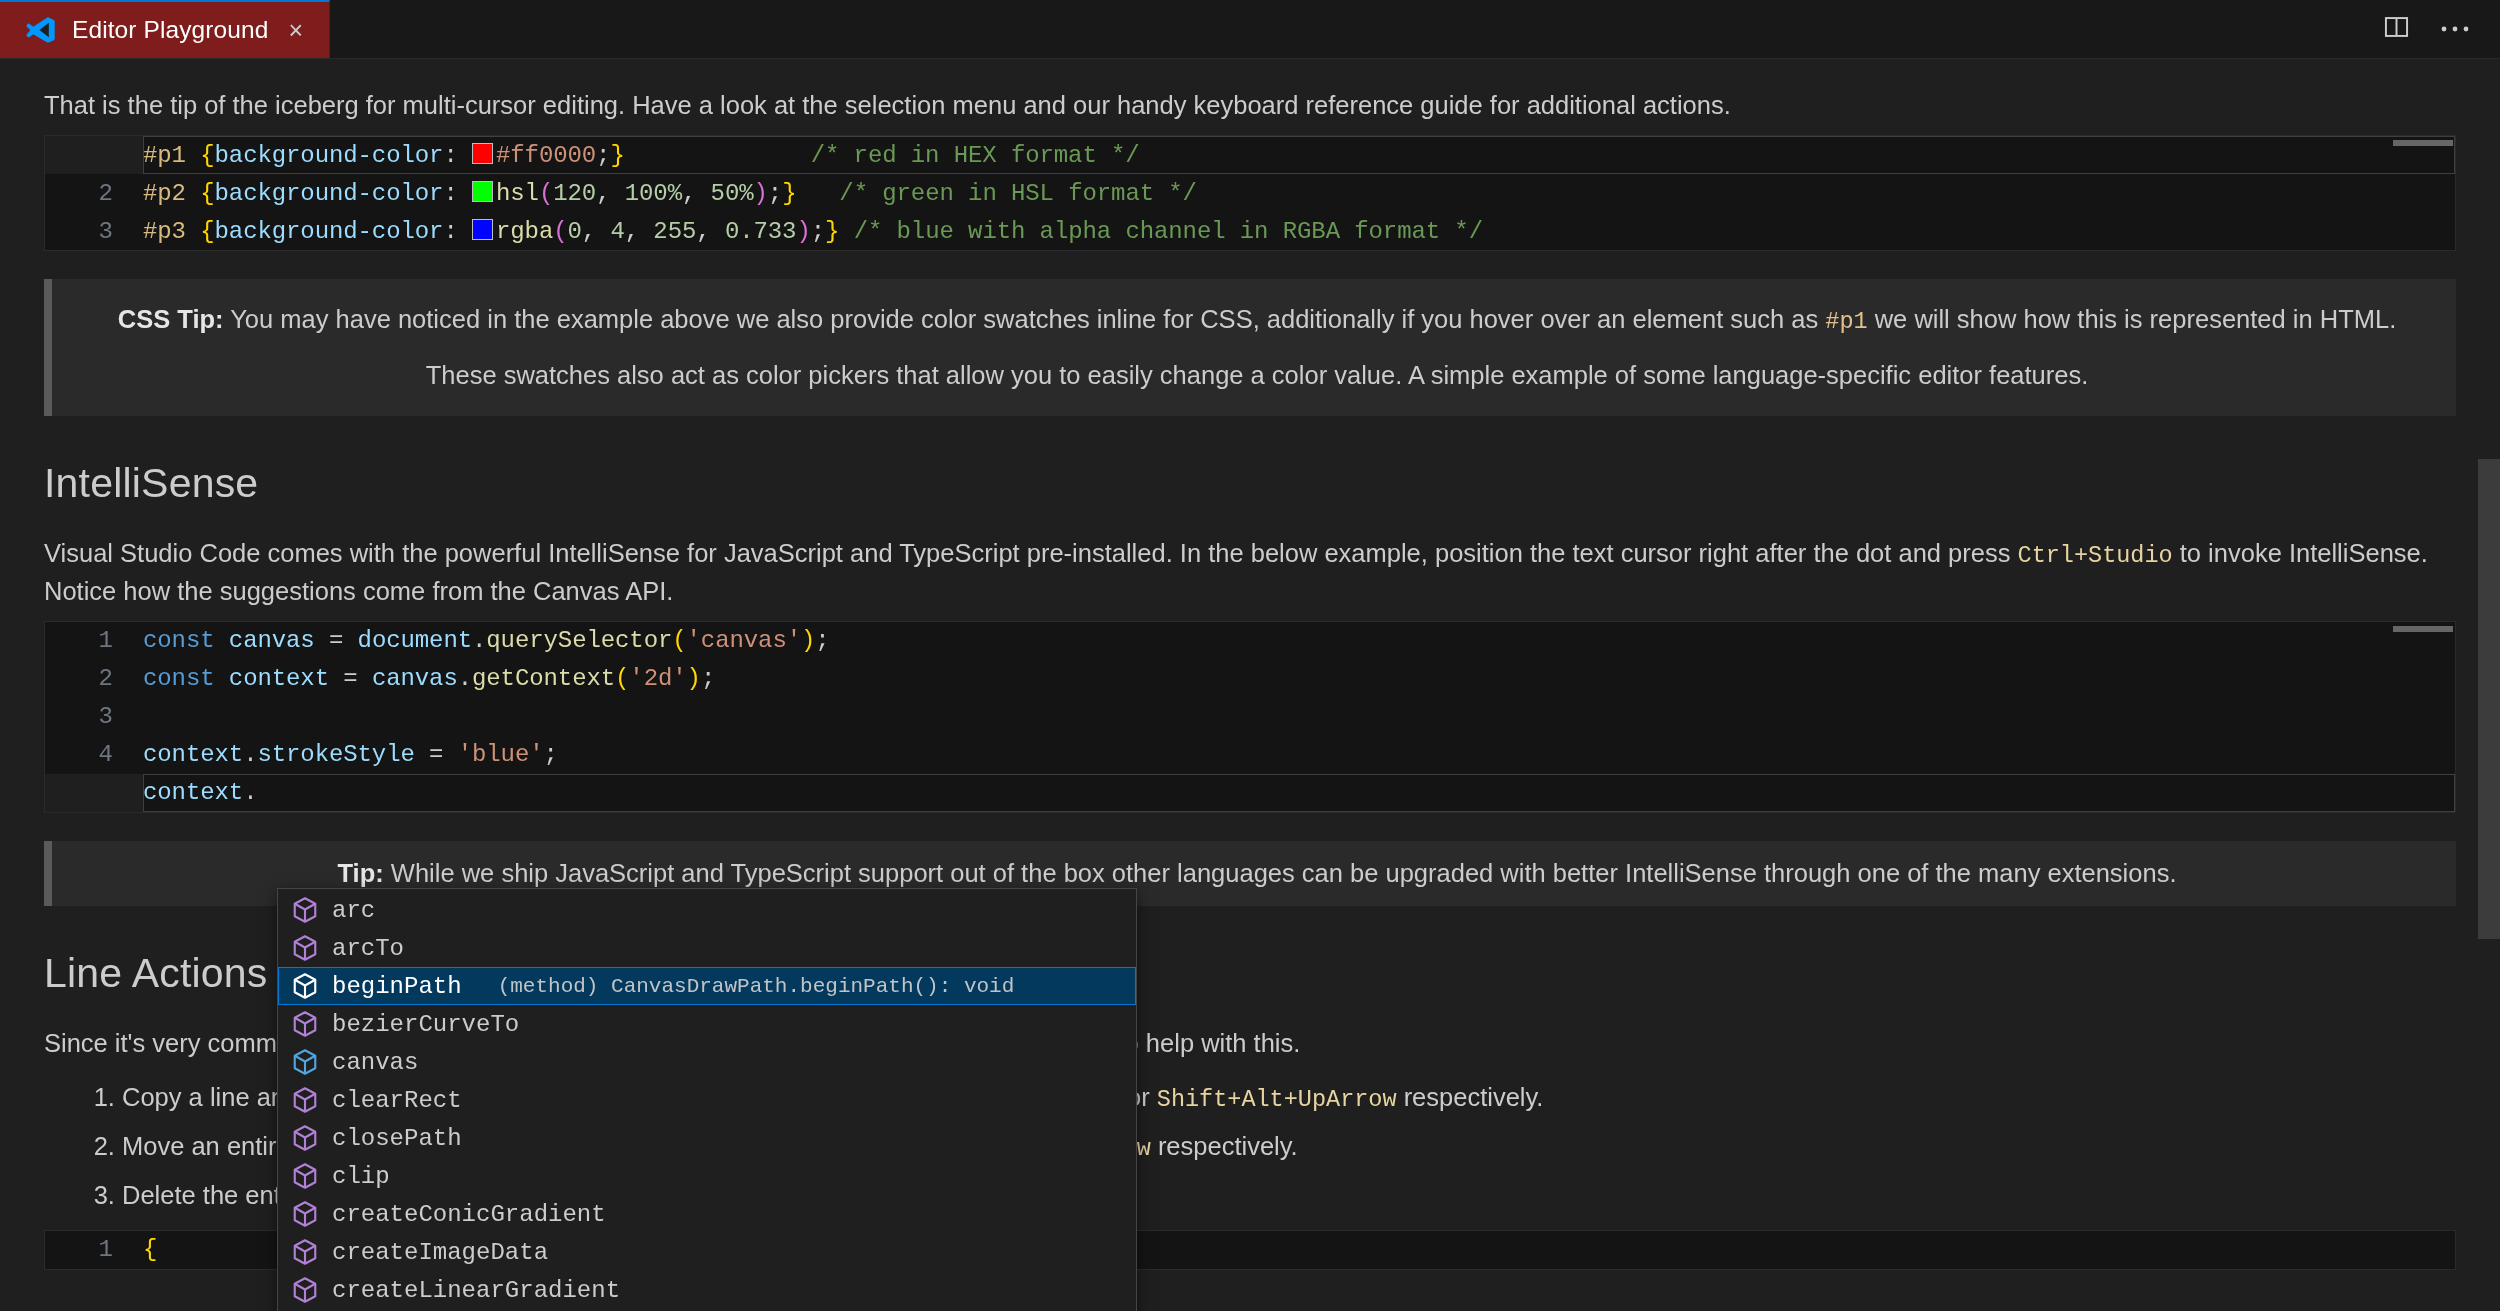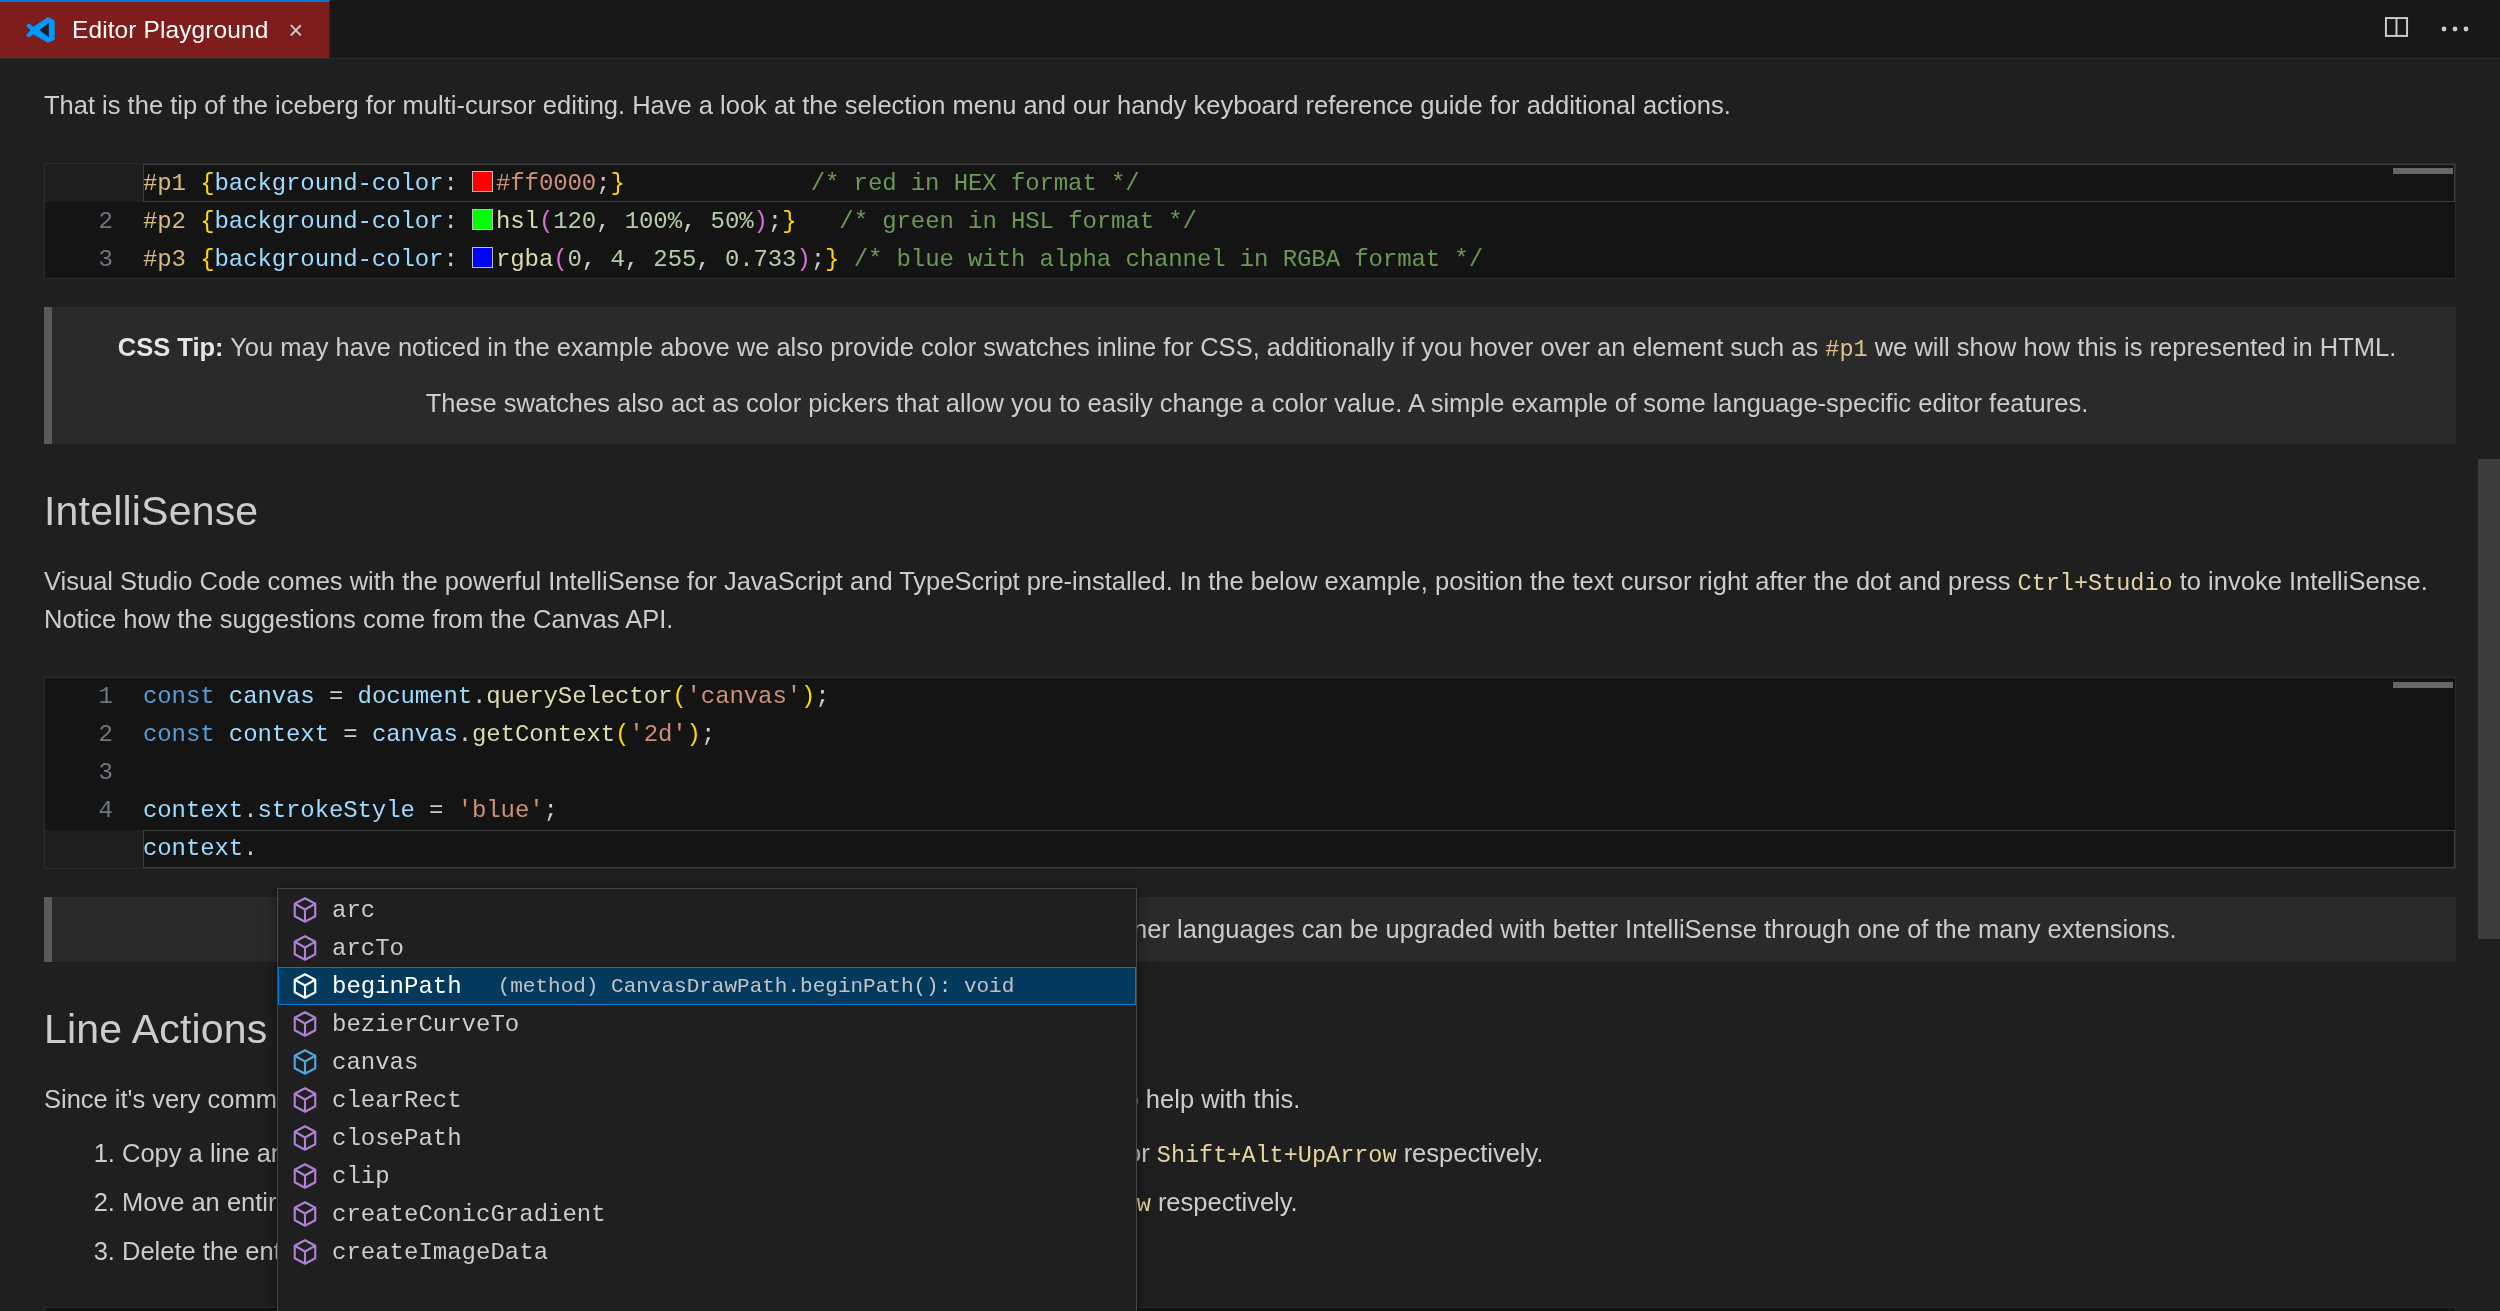--- a/index.html
+++ b/index.html
@@ -79,21 +79,21 @@
   code.kb {
     font-family: "Liberation Mono", monospace;
     color: #e8d4a0;
     font-size: 23.5px;
   }
 
   
   .codeblock {
     background: #141414;
     border: 1px solid #2b2b2b;
-    margin-top: 40px;
+    margin-top: 12px;
     position: relative;
     overflow: hidden;
   }
   .crow {
     display: flex;
     height: 38px;
     align-items: center;
     position: relative;
   }
   .crow.cur .cnum { color: #cccccc; }
@@ -420,17 +420,25 @@
         <span class="slabel">createConicGradient</span>
       </div>
       <div class="srow">
         <span class="sicon"><svg width="30" height="30" viewBox="0 0 24 24">
             <path d="M12 2.6 20.2 7v10L12 21.4 3.8 17V7z" fill="none" stroke="#b180d7" stroke-width="1.7" stroke-linejoin="round"></path>
             <path d="M3.8 7 12 11.6 20.2 7" fill="none" stroke="#b180d7" stroke-width="1.7" stroke-linejoin="round"></path>
             <path d="M12 11.6V21.4" fill="none" stroke="#b180d7" stroke-width="1.7"></path>
           </svg></span>
         <span class="slabel">createImageData</span>
       </div>
+      <div class="srow">
+        <span class="sicon"><svg width="30" height="30" viewBox="0 0 24 24">
+            <path d="M12 2.6 20.2 7v10L12 21.4 3.8 17V7z" fill="none" stroke="#b180d7" stroke-width="1.7" stroke-linejoin="round"></path>
+            <path d="M3.8 7 12 11.6 20.2 7" fill="none" stroke="#b180d7" stroke-width="1.7" stroke-linejoin="round"></path>
+            <path d="M12 11.6V21.4" fill="none" stroke="#b180d7" stroke-width="1.7"></path>
+          </svg></span>
+        <span class="slabel">createLinearGradient</span>
+      </div>
       <div class="srow"></div>
     </div>
 
   <div class="vscroll"></div>
 </div>
 
 </body></html>

